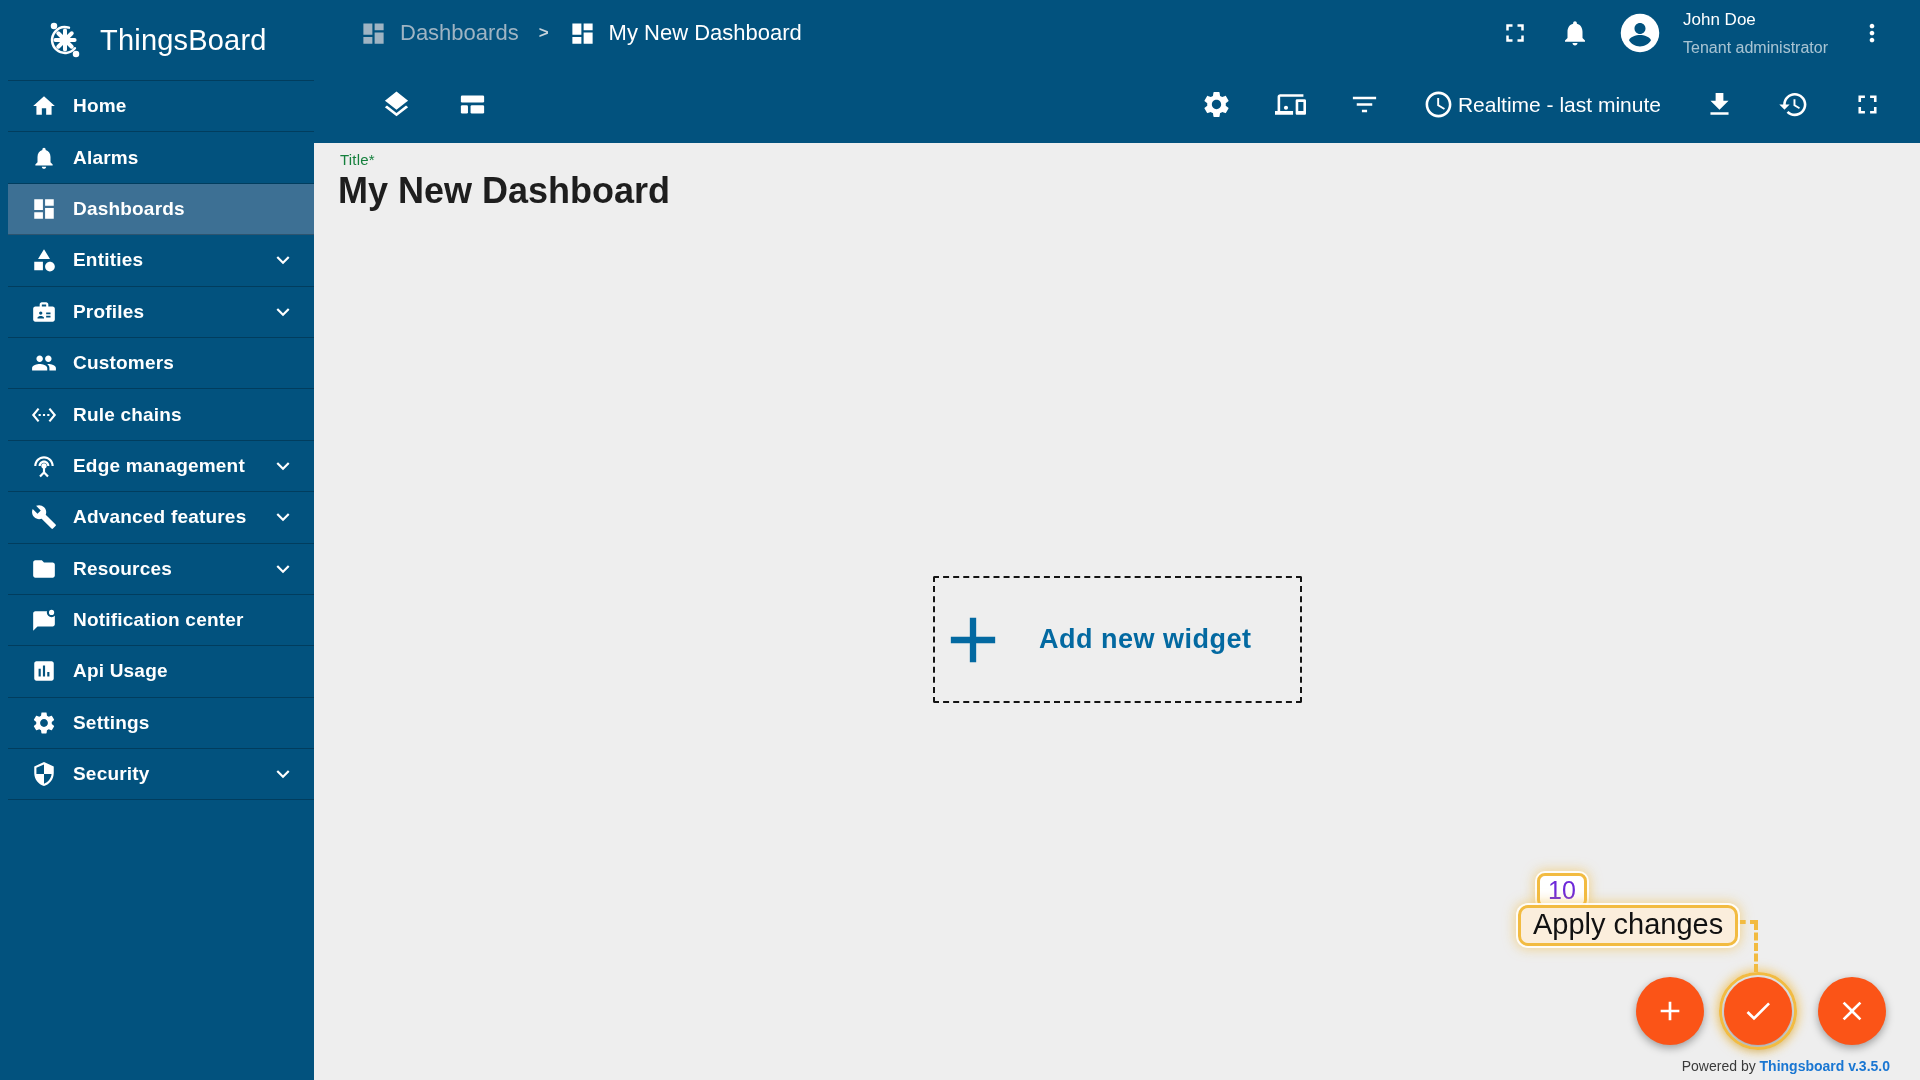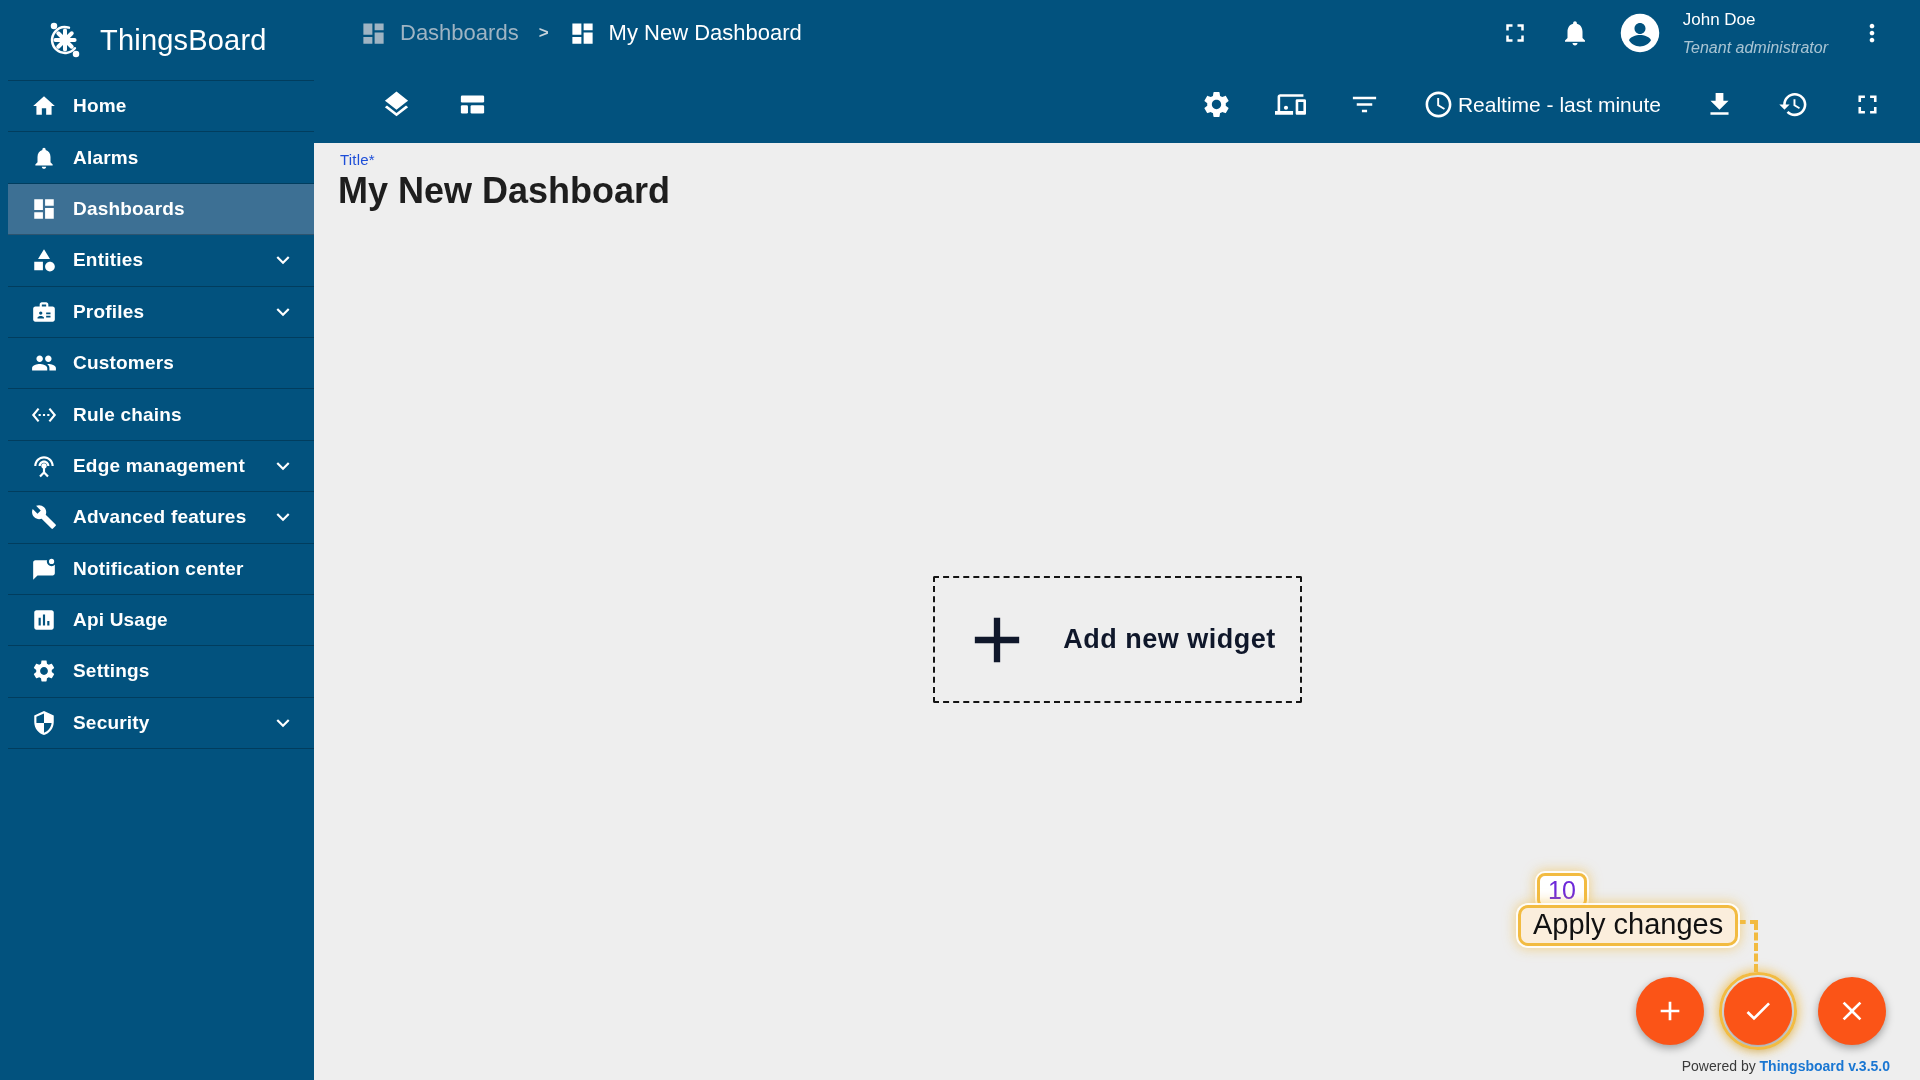--- a/index.html
+++ b/index.html
@@ -29,37 +29,37 @@
   .crumb.muted .t{color:#9FB4C3;}
   .crumb.muted{color:#9FB4C3;}
   .crumb{color:#fff;}
   .crumb-sep{color:#C7D3DC;font-size:17px;font-weight:bold;margin:0 20px;}
   .header-right{margin-left:auto;display:flex;align-items:center;gap:12px;margin-right:24px;color:#fff;}
   .icon-btn{width:48px;height:48px;display:flex;align-items:center;justify-content:center;
             color:#fff;cursor:pointer;border-radius:50%;}
   .user-chip{display:flex;align-items:center;gap:14px;cursor:pointer;margin:0 8px;}
   .user-lines{display:flex;flex-direction:column;gap:9px;margin-left:8px;}
   .user-name{font-size:17px;color:#fff;}
-  .user-role{font-size:16px;color:rgba(255,255,255,.66);font-style:italic;}
+  .user-role{font-size:16px;color:rgba(255,255,255,.66);}
 
   
   .toolbar{position:absolute;left:314px;top:66px;width:1606px;height:77px;background:#02527E;
            display:flex;align-items:center;z-index:2;}
   .tb-left{display:flex;align-items:center;margin-left:58px;gap:28px;}
   .tb-right{margin-left:auto;display:flex;align-items:center;gap:26px;margin-right:29px;}
   .timewindow{display:flex;align-items:center;gap:4px;color:#fff;cursor:pointer;padding:0 8px;}
   .tw-label{font-size:21px;}
 
   
   .content{position:absolute;left:314px;top:143px;width:1606px;height:937px;background:#EEEEEE;}
-  .title-label{position:absolute;left:26px;top:8px;font-size:15px;color:#1d4ed8;letter-spacing:.2px;}
+  .title-label{position:absolute;left:26px;top:8px;font-size:15px;color:#15803d;letter-spacing:.2px;}
   .page-title{position:absolute;left:24px;top:27px;font-size:36px;font-weight:bold;color:#1E1E1E;}
   .add-widget{position:absolute;left:619px;top:433px;width:365px;height:123px;
               border:2px dashed #141414;border-radius:2px;display:flex;align-items:center;
-              justify-content:center;gap:28px;color:#0f172a;cursor:pointer;background:transparent;}
+              gap:28px;color:#0369a1;cursor:pointer;background:transparent;}
   .add-widget .label{font-size:27px;font-weight:bold;letter-spacing:.5px;}
 
   
   .fab{position:absolute;width:68px;height:68px;border-radius:50%;background:#FB5417;
        display:flex;align-items:center;justify-content:center;color:#fff;
        box-shadow:0 3px 8px rgba(0,0,0,.35);cursor:pointer;z-index:4;}
   .fab-add{left:1322px;top:834px;}
   .fab-apply{left:1410px;top:834px;}
   .fab-close{left:1504px;top:834px;}
   .fab-ring{position:absolute;left:1405px;top:829px;width:72px;height:72px;border:3px solid #F2BB41;
@@ -187,20 +187,33 @@
           <span class="nav-label">Advanced features</span>
           <span class="ic nav-chevron">
             <svg width="26" height="26" viewBox="0 0 24 24" fill="currentColor">
               <path d="M16.59 8.59L12 13.17 7.41 8.59 6 10l6 6 6-6z"></path>
             </svg>
           </span>
         </div>
         <div class="nav-item">
           <span class="ic">
             <svg width="26" height="26" viewBox="0 0 24 24" fill="currentColor">
+              <path d="M10 4H4c-1.1 0-1.99.9-1.99 2L2 18c0 1.1.9 2 2 2h16c1.1 0 2-.9 2-2V8c0-1.1-.9-2-2-2h-8l-2-2z"></path>
+            </svg>
+          </span>
+          <span class="nav-label">Resources</span>
+          <span class="ic nav-chevron">
+            <svg width="26" height="26" viewBox="0 0 24 24" fill="currentColor">
+              <path d="M16.59 8.59L12 13.17 7.41 8.59 6 10l6 6 6-6z"></path>
+            </svg>
+          </span>
+        </div>
+        <div class="nav-item">
+          <span class="ic">
+            <svg width="26" height="26" viewBox="0 0 24 24" fill="currentColor">
               <path d="M20 4H4c-1.1 0-2 .9-2 2v16l4-4h14c1.1 0 2-.9 2-2V6c0-1.1-.9-2-2-2z"></path>
               <circle cx="19" cy="5" r="3.4" stroke="#02527E" stroke-width="2"></circle>
             </svg>
           </span>
           <span class="nav-label">Notification center</span>
         </div>
         <div class="nav-item">
           <span class="ic">
             <svg width="26" height="26" viewBox="0 0 24 24" fill="currentColor">
               <path d="M19 3H5c-1.1 0-2 .9-2 2v14c0 1.1.9 2 2 2h14c1.1 0 2-.9 2-2V5c0-1.1-.9-2-2-2zM9 17H7v-7h2v7zm4 0h-2V7h2v10zm4 0h-2v-4h2v4z"></path>

